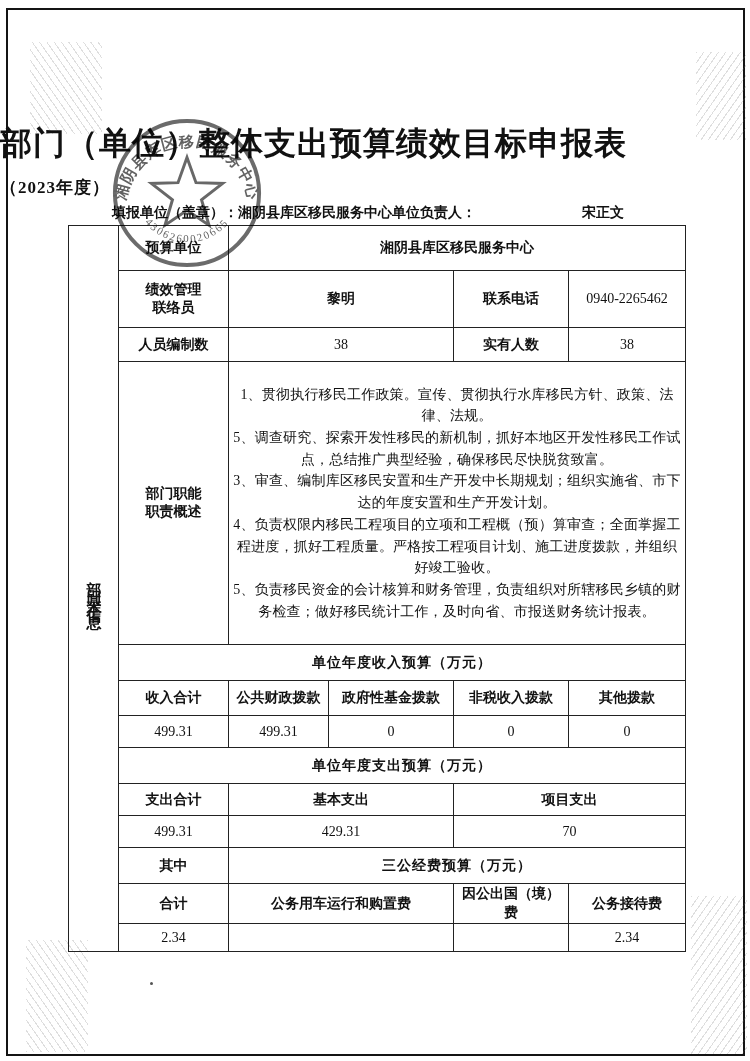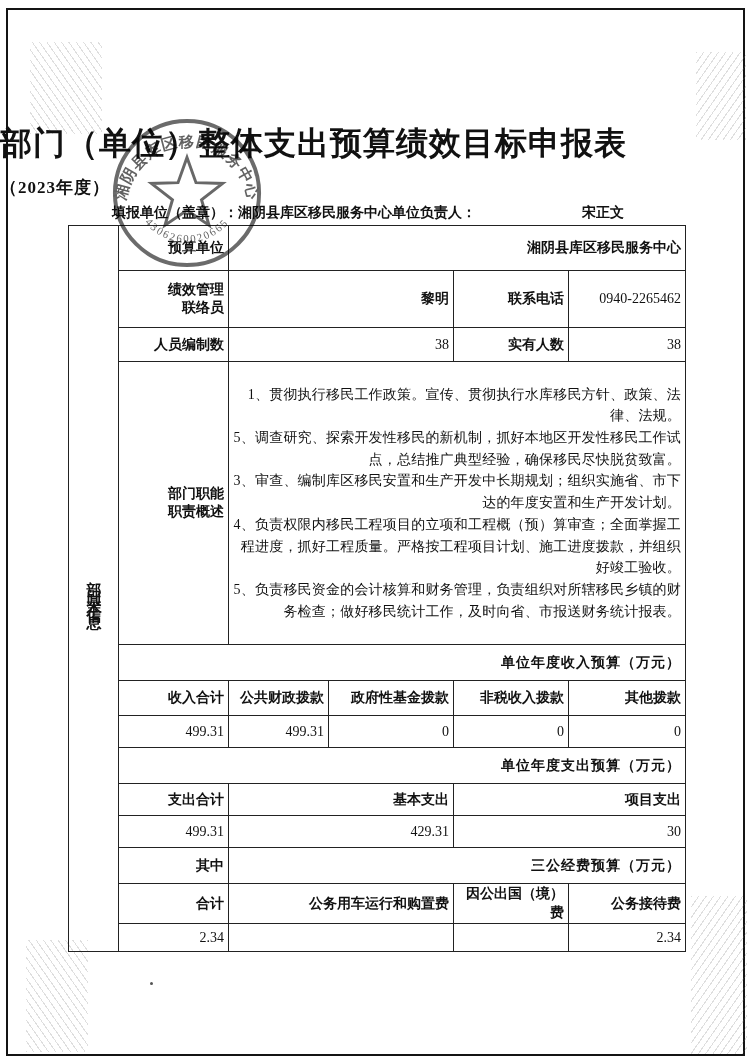--- a/index.html
+++ b/index.html
@@ -21,21 +21,21 @@
   .subtitle{position:absolute;top:176px;left:0;right:0;text-align:left;
     font-size:17px;font-weight:bold;letter-spacing:1px;}
   .form-line{position:absolute;top:204px;left:112px;width:532px;display:flex;
     font-size:14px;font-weight:bold;white-space:nowrap;align-items:flex-end;}
   .form-line .head-value{margin-left:auto;padding-right:20px;}
 
   .seal{position:absolute;left:108px;top:114px;width:158px;height:158px;
     opacity:.82;mix-blend-mode:multiply;z-index:5;}
 
   table.form-table{position:absolute;left:68px;top:225px;border-collapse:collapse;table-layout:fixed;z-index:2;background:transparent;}
-  .form-table td{border:1.5px solid #222;text-align:right;vertical-align:middle;
+  .form-table td{border:1.5px solid #222;text-align:center;vertical-align:middle;
     font-size:14px;padding:1px 4px;overflow:hidden;}
   .lbl{font-weight:bold;}
   .pre{white-space:pre-line;line-height:1.3;}
   .side div{writing-mode:vertical-lr;letter-spacing:7px;font-size:15px;font-weight:bold;margin:0 auto;}
   .duty{text-align:left;padding:8px 10px;font-size:13.3px;line-height:1.55;font-weight:normal;letter-spacing:.2px;}
   .section-hd{font-weight:bold;font-size:14.5px;letter-spacing:1px;}
   .right0{text-align:right;padding-right:6px;}
 </style>
 </head>
 <body>
@@ -146,21 +146,21 @@
 
     <tr style="height:32px">
       <td class="lbl">支出合计</td>
       <td colspan="2" class="lbl">基本支出</td>
       <td colspan="2" class="lbl">项目支出</td>
     </tr>
 
     <tr style="height:32px">
       <td>499.31</td>
       <td colspan="2">429.31</td>
-      <td colspan="2">30</td>
+      <td colspan="2">70</td>
     </tr>
 
     <tr style="height:36px">
       <td class="lbl">其中</td>
       <td colspan="4" class="section-hd">三公经费预算（万元）</td>
     </tr>
 
     <tr style="height:40px">
       <td class="lbl">合计</td>
       <td colspan="2" class="lbl">公务用车运行和购置费</td>

